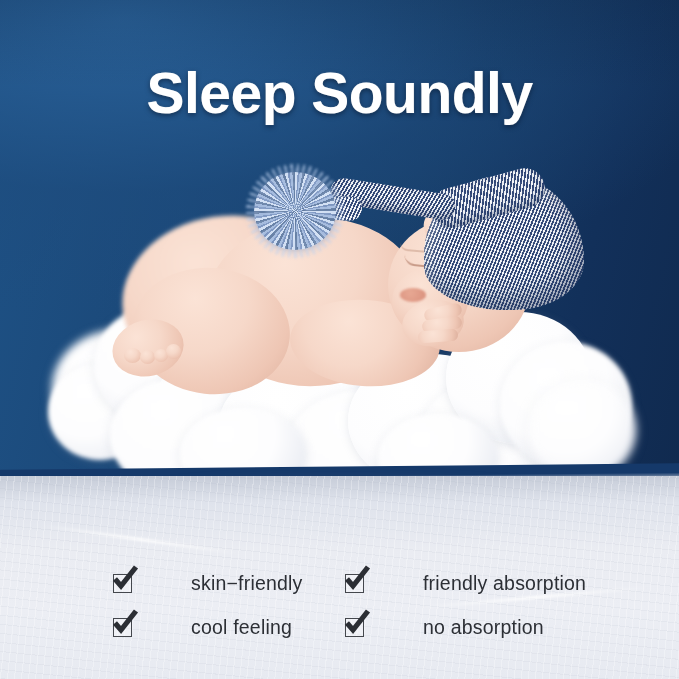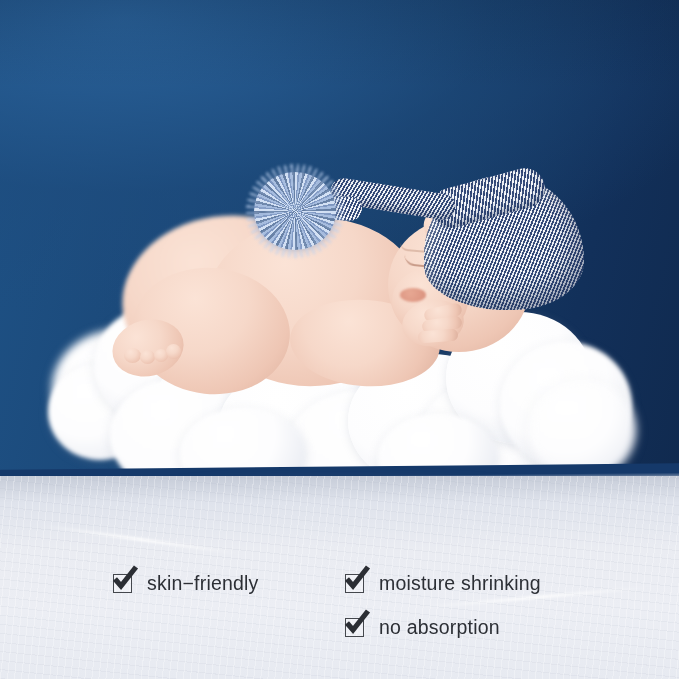--- a/index.html
+++ b/index.html
@@ -144,21 +144,21 @@
   }
 
   
   .features {
     position: absolute;
     left: 0;
     top: 556px;
     width: 679px;
     height: 100px;
   }
-  .feature-row { position: absolute; display: flex; align-items: center; }
+  .feature-row { position: absolute; display: flex; align-items: center; gap: 44px; }
   .checkbox {
     position: relative;
     width: 17px;
     height: 17px;
     border: 1.6px solid #44474d;
     background: rgba(255,255,255,0.25);
     flex: 0 0 auto;
   }
   .checkbox .tick {
     position: absolute;
@@ -179,20 +179,21 @@
   }
 </style>
 </head>
 <body>
 
 <div id="poster">
 
   <div class="hero"></div>
   <div class="hero-edge"></div>
 
+  <div class="title">Sleep Soundly</div>
 
   <div class="cloud">
     <div class="puff softer" style="left:4px;  top:62px;  width:132px; height:118px;"></div>
     <div class="puff soft" style="left:0px;  top:96px;  width:104px; height:96px;"></div>
     <div class="puff soft" style="left:46px; top:36px;  width:136px; height:122px;"></div>
     <div class="puff" style="left:108px;top:70px;  width:150px; height:136px;"></div>
     <div class="puff soft" style="left:62px; top:110px; width:142px; height:116px;"></div>
     <div class="puff" style="left:170px;top:96px;  width:168px; height:128px;"></div>
     <div class="puff soft" style="left:240px;top:122px; width:160px; height:108px;"></div>
     <div class="puff" style="left:300px;top:86px;  width:166px; height:134px;"></div>
@@ -284,23 +285,31 @@
       </span>
       <span class="feature-label">skin−friendly</span>
     </div>
 
     <div class="feature-row" style="left:345px; top:16px;">
       <span class="checkbox">
         <svg class="tick" viewBox="0 0 26 26">
           <path d="M3 13 L9 20 L24 1" fill="none" stroke="#2b2e34" stroke-width="5.2" stroke-linecap="butt" stroke-linejoin="miter"></path>
         </svg>
       </span>
-      <span class="feature-label">moisture shrinking</span>
+      <span class="feature-label">friendly absorption</span>
     </div>
 
+    <div class="feature-row" style="left:113px; top:60px;">
+      <span class="checkbox">
+        <svg class="tick" viewBox="0 0 26 26">
+          <path d="M3 13 L9 20 L24 1" fill="none" stroke="#2b2e34" stroke-width="5.2" stroke-linecap="butt" stroke-linejoin="miter"></path>
+        </svg>
+      </span>
+      <span class="feature-label">cool feeling</span>
+    </div>
 
     <div class="feature-row" style="left:345px; top:60px;">
       <span class="checkbox">
         <svg class="tick" viewBox="0 0 26 26">
           <path d="M3 13 L9 20 L24 1" fill="none" stroke="#2b2e34" stroke-width="5.2" stroke-linecap="butt" stroke-linejoin="miter"></path>
         </svg>
       </span>
       <span class="feature-label">no absorption</span>
     </div>
 

